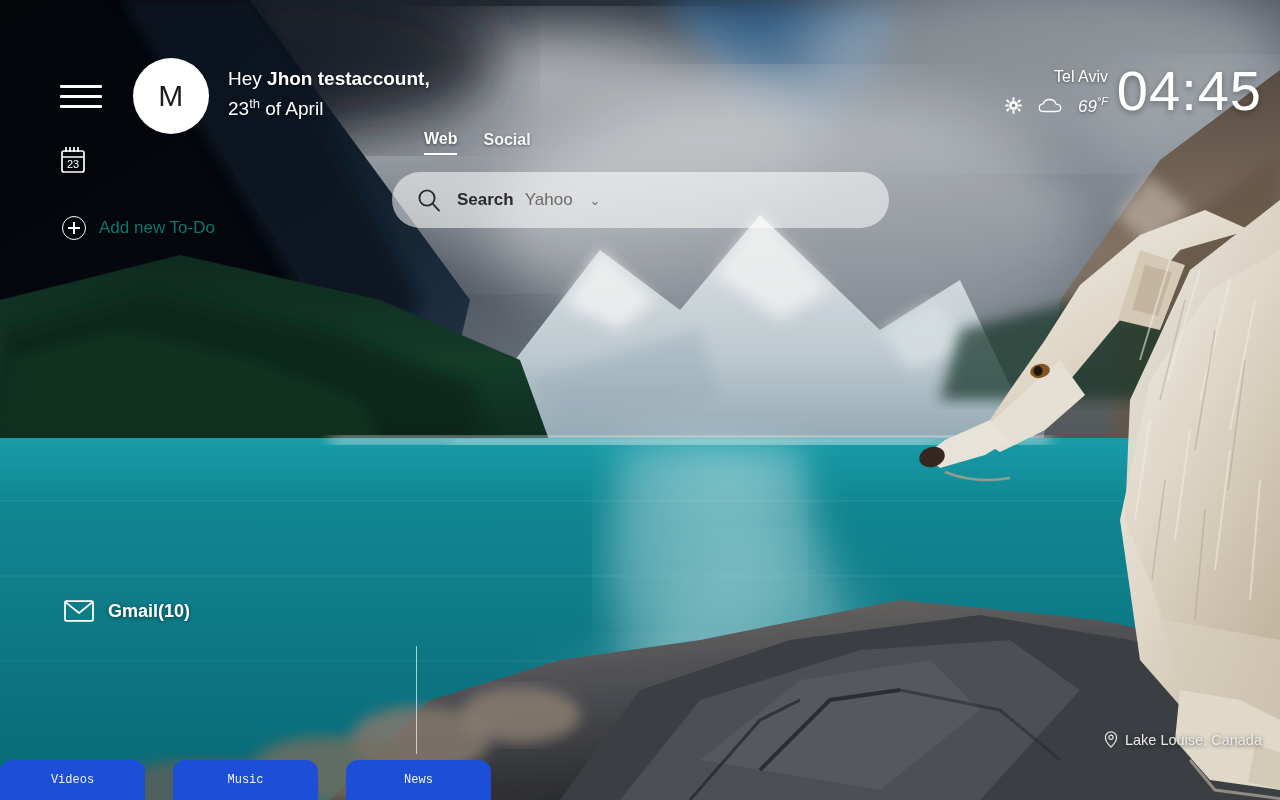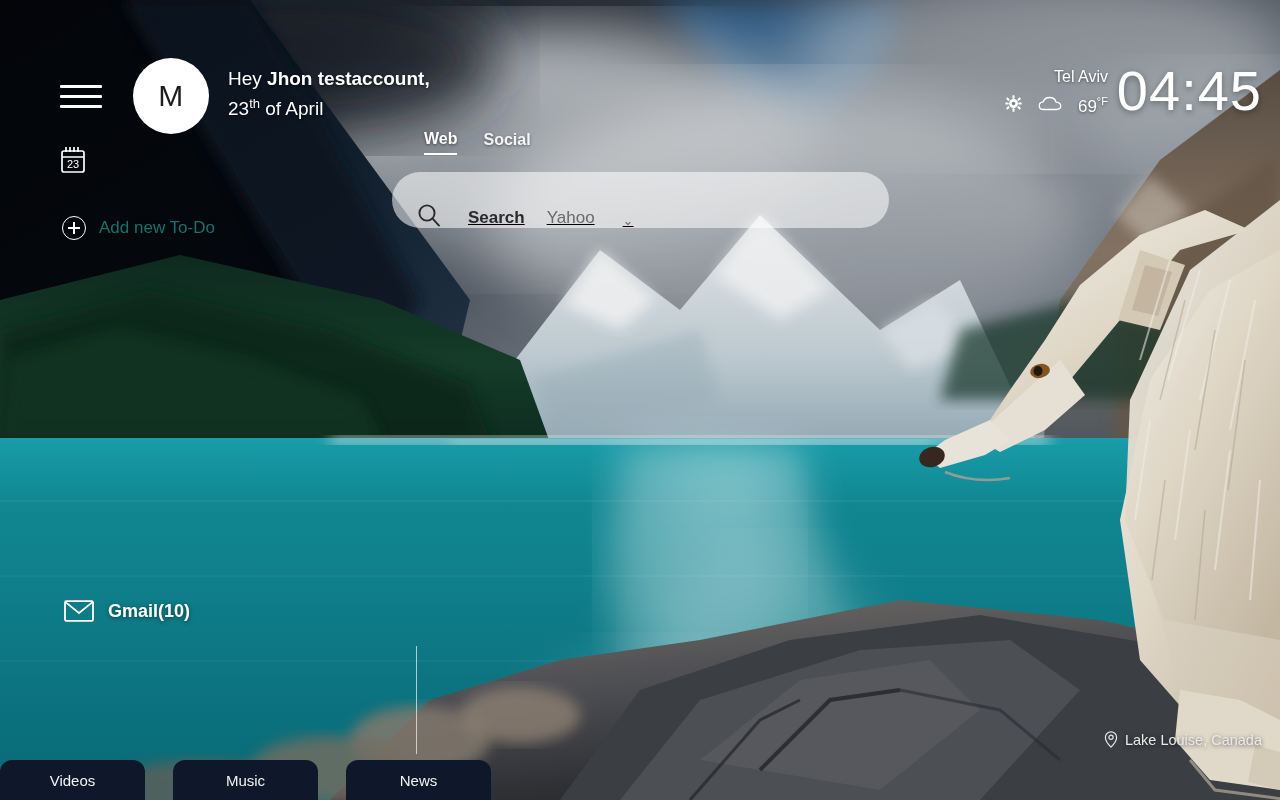--- a/index.html
+++ b/index.html
@@ -45,31 +45,31 @@
   .todo .plus::after { top:5px; bottom:5px; left:10.2px; width:1.6px; }
 
   
   .search-tabs { position:absolute; left:424px; top:130px; display:flex; gap:26px;align-items:center; }
   .search-tabs .st { color:#ffffff; font-size:16px; cursor:pointer; padding-bottom:5px;
                      text-shadow:0 1px 3px rgba(0,0,0,.5); opacity:.9;font-weight:bold; }
   .search-tabs .st.active { font-weight:700; border-bottom:2.5px solid #fff; opacity:1; }
 
   .searchbar { position:absolute; left:392px; top:172px; width:497px; height:56px;
                border-radius:28px; background:rgba(255,255,255,.55);
-               display:flex; align-items:flex-end; padding-left:24px; gap:26px; cursor:text;text-decoration:underline; }
+               display:flex; align-items:center; padding-left:24px; gap:15px; cursor:text; }
   .searchbar .mag { width:26px; height:26px; flex:0 0 auto; }
   .searchbar .sbl { font-size:17px; font-weight:700; color:#2a2a2a; }
   .searchbar .eng { font-size:17px; color:#6a6a6a; margin-left:-4px; }
   .searchbar .chev { color:#6a6a6a; font-size:13px; margin-left:2px; }
 
   
   .city { position:absolute; right:172px; top:68px; color:#fff; font-size:16px;
           text-shadow:0 1px 3px rgba(0,0,0,.5); }
-  .wrow { position:absolute; right:172px; top:95px; display:flex; align-items:flex-start; gap:16px;
-          color:#fff; text-shadow:0 1px 3px rgba(0,0,0,.5); }
+  .wrow { position:absolute; right:172px; top:95px; display:flex; align-items:center; gap:16px;
+          color:#fff; text-shadow:0 1px 3px rgba(0,0,0,.5);font-style:italic; }
   .wrow .gear { width:17px; height:17px; cursor:pointer; }
   .wrow .cloud { width:24px; height:17px; }
   .wrow .temp { font-size:17px; }
   .wrow .temp sup { font-size:11px; vertical-align:super; }
   .clock { position:absolute; right:18px; top:63px; color:#fff; font-size:56px; font-weight:300;
            letter-spacing:1px; line-height:1; text-shadow:0 2px 6px rgba(0,0,0,.35); }
 
   
   .gmail { position:absolute; left:64px; top:600px; display:flex; align-items:center; gap:14px;
            color:#fff; font-size:18px; font-weight:700; cursor:pointer;
@@ -83,23 +83,23 @@
   .quote-rule { position:absolute; left:416px; top:646px; width:1px; height:108px;
                 background:rgba(255,255,255,.65); }
 
   
   .loc { position:absolute; right:18px; bottom:52px; display:flex; align-items:center; gap:7px;
          color:#e9e9e9; font-size:14.5px; text-shadow:0 1px 4px rgba(0,0,0,.6); }
   .loc .pin { width:14px; height:17px; flex:0 0 auto; }
 
   
   .tabbar { position:absolute; left:0; bottom:0; height:40px; display:flex; gap:28px; }
-  .tabbar .tab { width:145px; height:40px; background:#0f172a;
-                 border-radius:12px 12px 0 0; color:#f2f2f2; font-size:15px;
-                 display:flex; align-items:center; justify-content:center; cursor:pointer; }
+  .tabbar .tab { width:145px; height:40px; background:#1d4ed8;
+                 border-radius:12px 12px 0 0; color:#f2f2f2; font-size:12px;
+                 display:flex; align-items:center; justify-content:center; cursor:pointer;font-family:Liberation Mono, monospace; }
 </style>
 </head>
 <body>
 
 <div id="wallpaper">
   <svg viewBox="0 0 1280 800" preserveAspectRatio="none">
     <defs>
       <linearGradient id="skyG" x1="0" y1="0" x2="1" y2="1">
         <stop offset="0%" stop-color="#11161d"></stop>
         <stop offset="35%" stop-color="#39414c"></stop>

